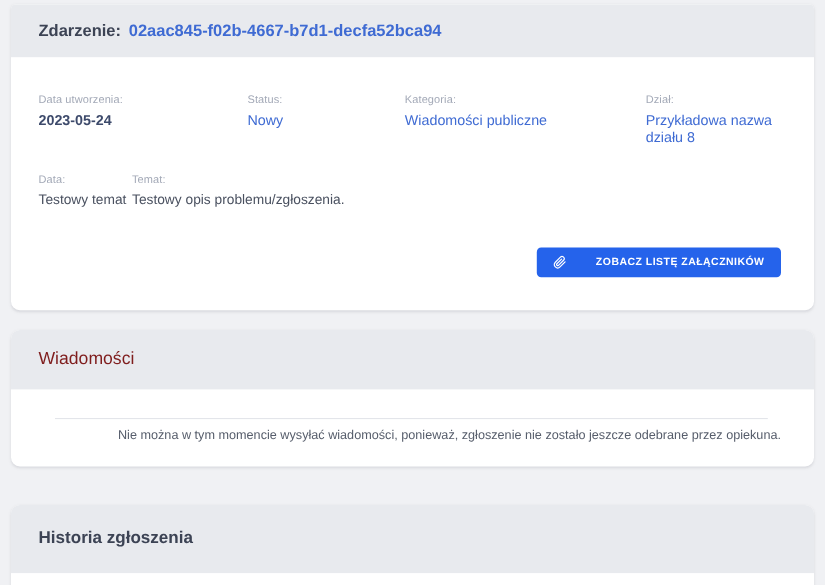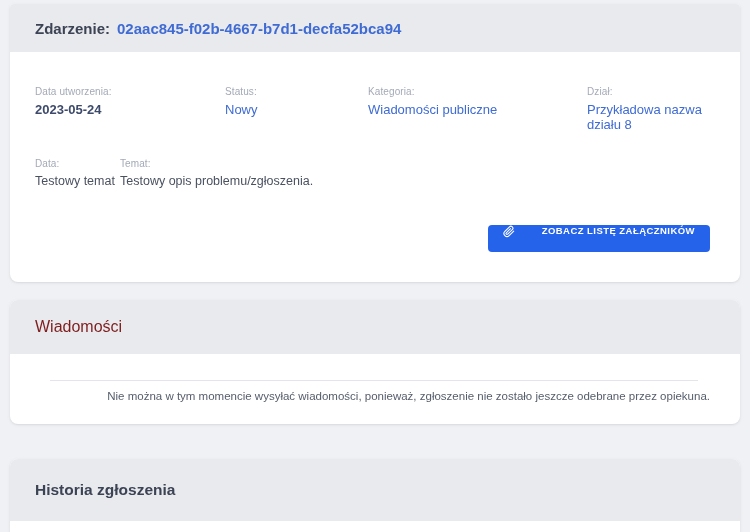--- a/index.html
+++ b/index.html
@@ -45,20 +45,21 @@
   .field-value.link { color: #3f6bd3; font-weight: 500; cursor: pointer; }
   .fields-grid-2 {
     display: grid;
     grid-template-columns: 85px 1fr;
     margin-top: 26px;
   }
   .field-value.plain { font-size: 12.5px; color: #4a5160; }
   .button-row { display: flex; justify-content: flex-end; margin-top: 37px; padding-right: 0px; }
   .attachments-btn {
     display: inline-flex;
+    align-items: center;
     gap: 27px;
     background: #2563eb;
     color: #ffffff;
     border: none;
     border-radius: 4px;
     height: 27px;
     padding: 0 15px;
     font-family: "Liberation Sans", sans-serif;
     font-size: 9.5px;
     font-weight: 600;

